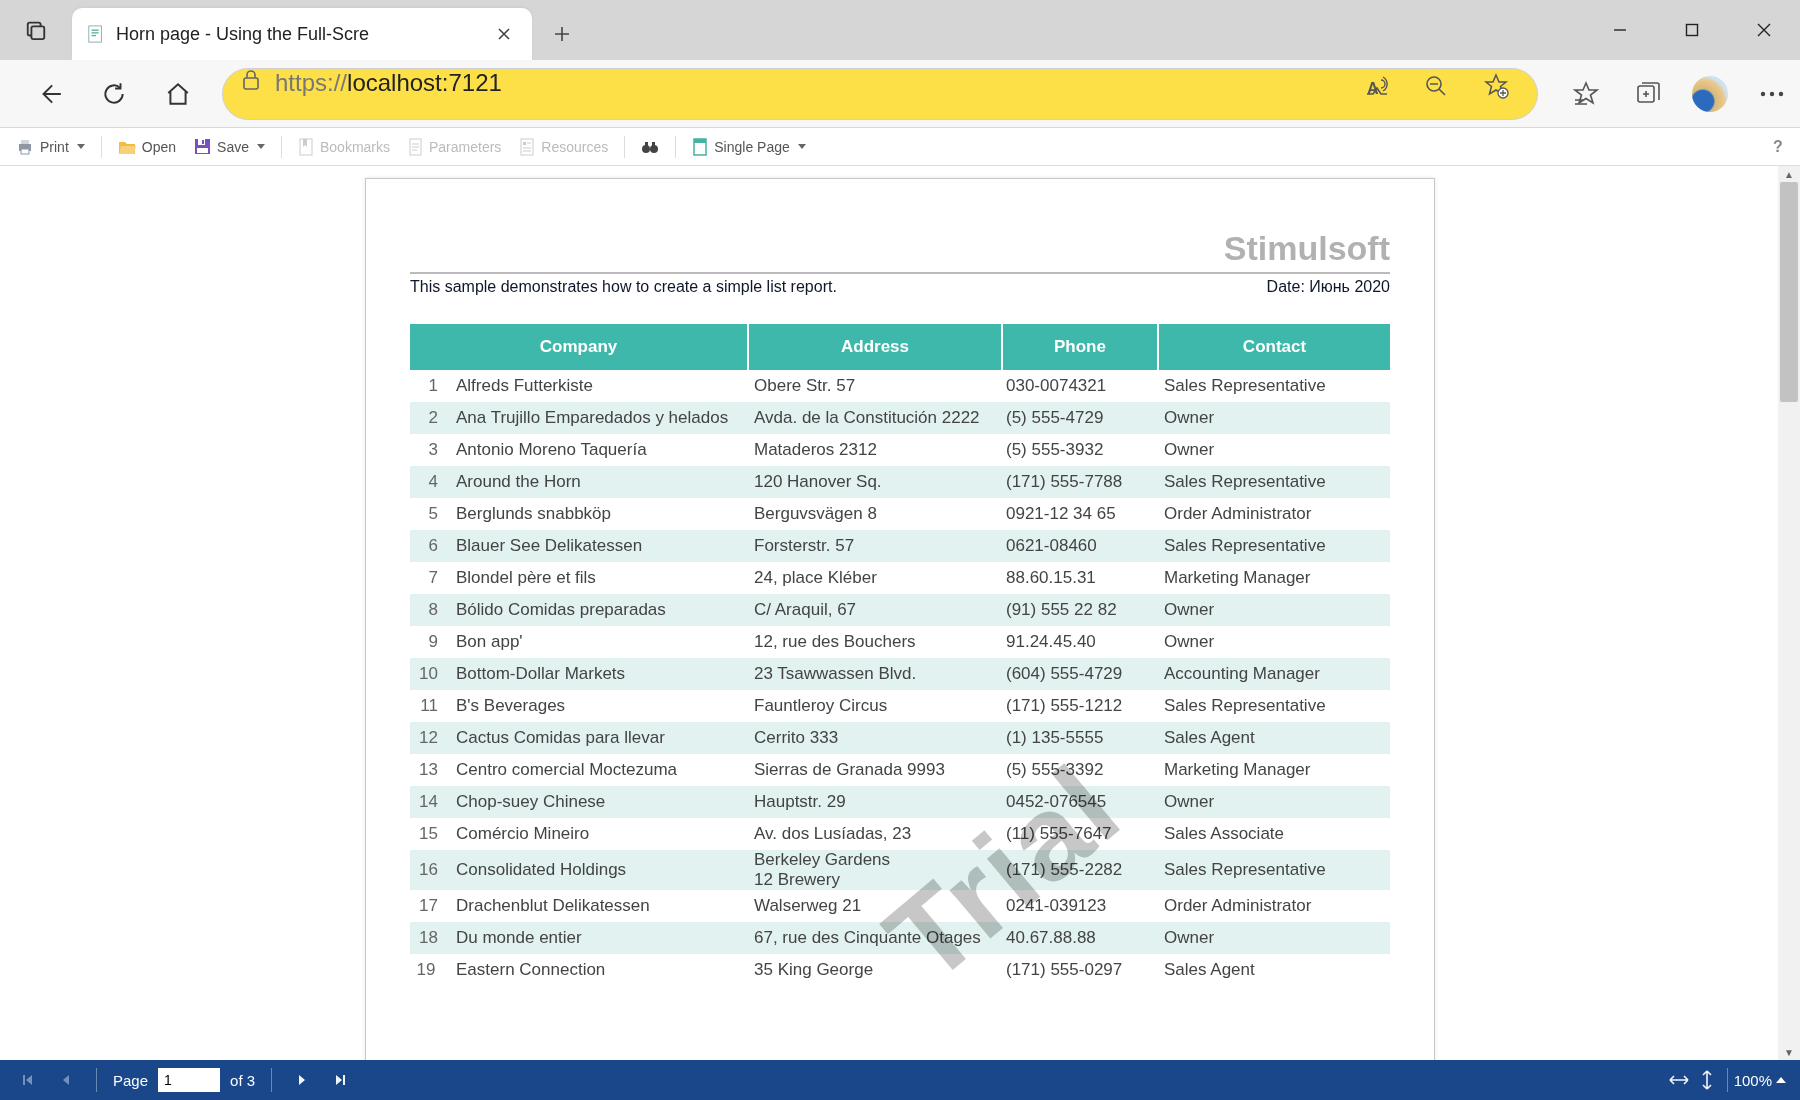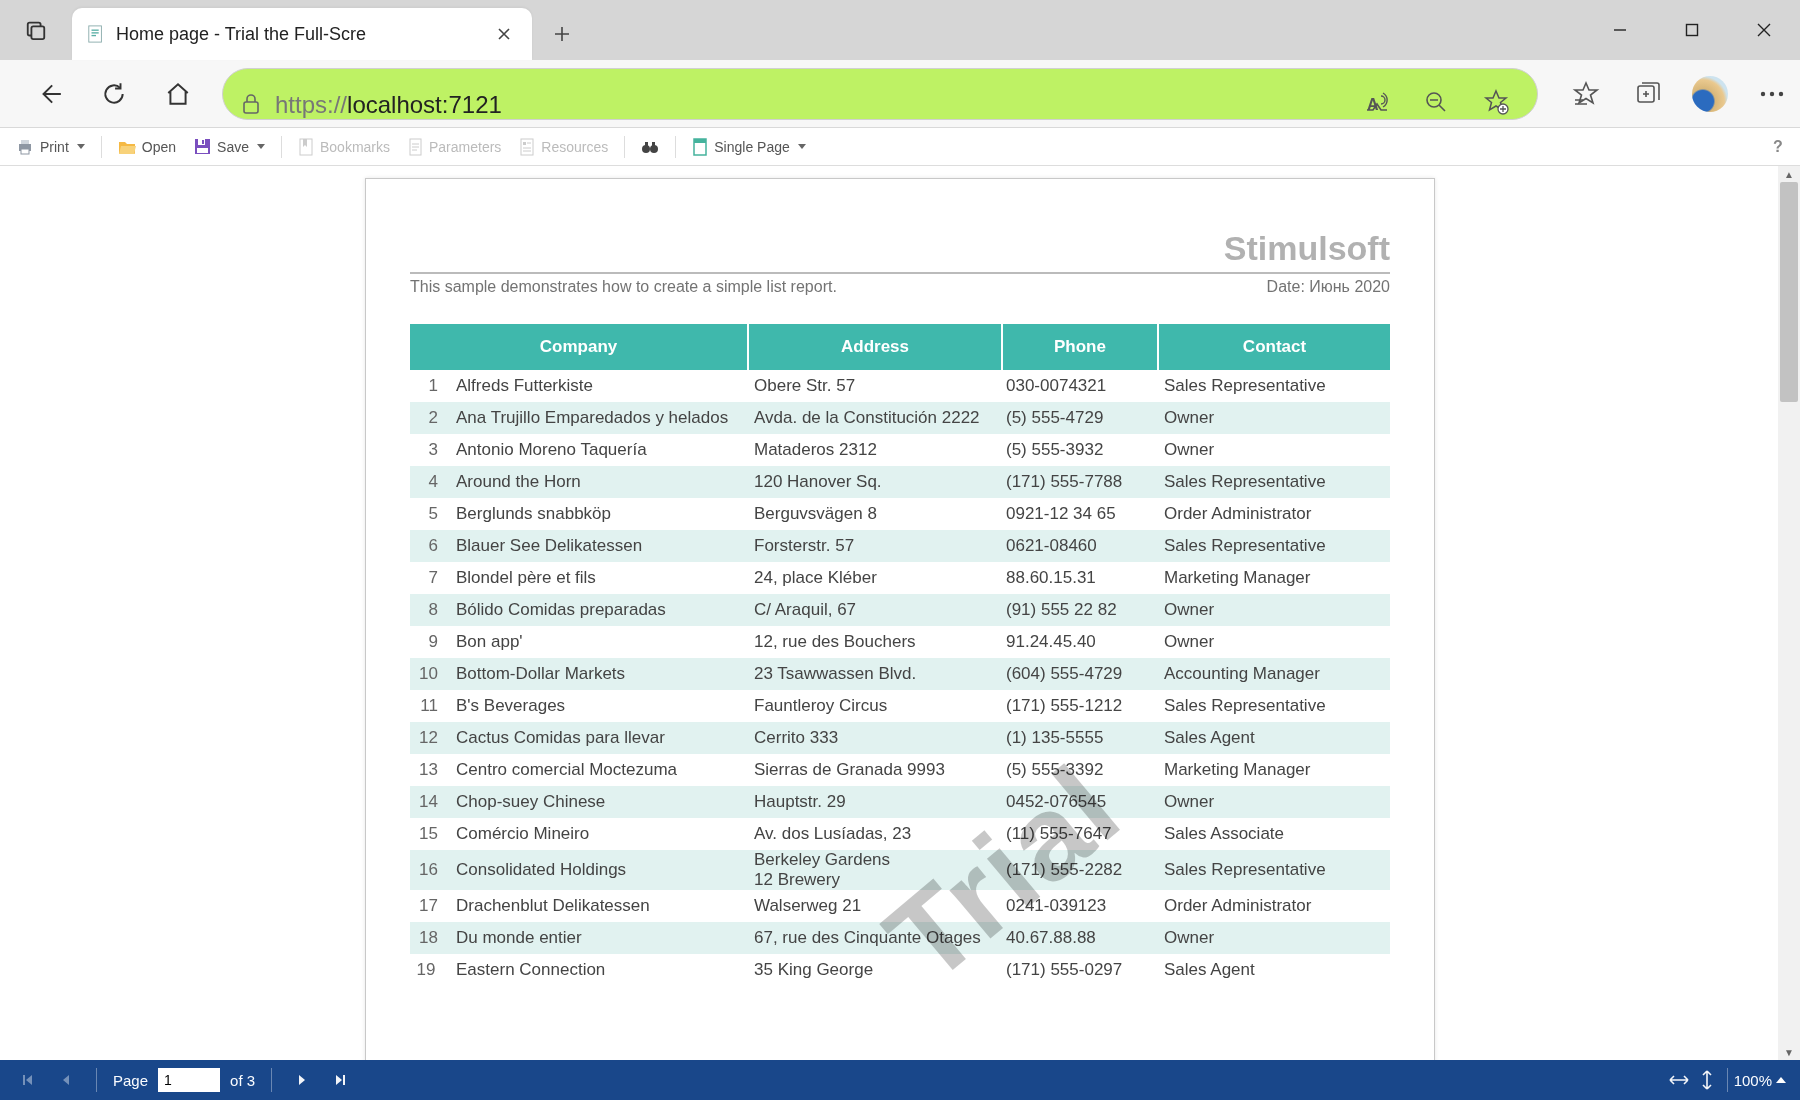--- a/index.html
+++ b/index.html
@@ -9,21 +9,21 @@
   .tabs-button { width: 72px; height: 60px; display:flex; align-items:center; justify-content:center; color:#333; }
   .tab { height: 52px; background: #fff; border-radius: 10px 10px 0 0; display:flex; align-items:center; padding: 0 14px 0 14px; margin-top:8px; min-width: 460px; gap:10px; box-shadow: 0 -1px 3px rgba(0,0,0,0.05);}
   .tab .favicon { width:20px; height:20px; display:flex; align-items:center; justify-content:center; }
   .tab .title { font-size: 18px; color:#222; flex:1; white-space:nowrap; overflow:hidden; text-overflow:ellipsis; }
   .tab .close { width:28px; height:28px; display:flex; align-items:center; justify-content:center; color:#444; border-radius:4px; }
   .newtab { width:60px; display:flex; align-items:center; justify-content:center; color:#444; height:52px; margin-top:8px;}
   .win-controls { margin-left:auto; display:flex; }
   .win-btn { width: 72px; height:60px; display:flex; align-items:center; justify-content:center; color:#222; }
   .chrome-toolbar { height: 68px; background: #f7f7f7; display:flex; align-items:center; padding: 0 10px 0 22px; gap:8px; border-bottom:1px solid #d9d9d9;}
   .nav-btn { width:56px; height:56px; display:flex; align-items:center; justify-content:center; color:#333; border-radius:6px; }
-  .omnibox { flex:1; height:52px; background:#bef264; border:1px solid #d0d0d0; border-radius:26px; display:flex; align-items:flex-end; padding:0 18px; gap:14px; margin-left:8px;}
+  .omnibox { flex:1; height:52px; background:#fde047; border:1px solid #d0d0d0; border-radius:26px; display:flex; align-items:flex-start; padding:0 18px; gap:14px; margin-left:8px;}
   .omnibox .lock { color:#555; }
   .omnibox .url { font-size:24px; color:#777; flex:1; }
   .omnibox .url .host { color:#222; }
   .omnibox-actions { display:flex; align-items:center; gap:26px; margin-right:6px; }
   .omnibox-actions > div { width:34px; height:34px; display:flex; align-items:center; justify-content:center; color:#444; }
   .ext-actions { display:flex; align-items:center; gap:26px; margin-left:22px; }
   .ext-actions > div { width:36px; height:36px; display:flex; align-items:center; justify-content:center; color:#444; }
   .avatar { width:36px; height:36px; border-radius:50%; background: radial-gradient(circle at 30% 70%, #2b6bbf 0%, #2b6bbf 30%, #d8b77a 35%, #eac98f 60%, #cde3ef 70%); }
   
   .app { height: calc(1100px - 60px - 68px); display:flex; flex-direction:column; background:#fff;}
@@ -36,21 +36,21 @@
   .viewer-help { margin-left:auto; width:28px; text-align:center; color:#888; font-size:16px; font-weight:bold;}
   
   .viewer-body { flex:1; background:#fff; overflow:hidden; display:flex; justify-content:center; position:relative;}
   .scroll-track { position:absolute; right:0; top:0; bottom:0; width:22px; background:#f1f1f1; }
   .scroll-thumb { position:absolute; right:2px; top:16px; width:18px; height:220px; background:#c2c2c2; border-radius:2px;}
   .scroll-arrow { position:absolute; right:0; width:22px; height:16px; display:flex; align-items:center; justify-content:center; color:#666; font-size:10px;}
   .page { width: 1070px; background:#fff; margin-top:12px; border:1px solid #c8c8c8; box-shadow:0 0 4px rgba(0,0,0,0.1); padding: 50px 44px 0 44px; position:relative; height: 100%; overflow:hidden;}
   .rpt-header { border-bottom:2px solid #bbb; padding-bottom:4px; display:flex; align-items:baseline; }
   .rpt-title { font-size:40px; font-weight:700; color:#9c9c9c; }
   .rpt-brand { margin-left:auto; font-size:34px; font-weight:700; color:#b1b1b1; }
-  .rpt-subrow { display:flex; font-size:16px; color:#737373; margin-top:4px;}
+  .rpt-subrow { display:flex; font-size:16px; color:#0f172a; margin-top:4px;}
   .rpt-subdesc { flex:1;}
   .rpt-date { }
   .rpt-table { margin-top:28px; width:100%; border-collapse:collapse; font-size:17px; color:#444;}
   .rpt-table thead th { background:#3fb8ac; color:#fff; font-weight:700; height:46px; border-right:2px solid #fff; }
   .rpt-table thead th:last-child { border-right:none;}
   .rpt-table td { height:32px; padding: 0 4px; vertical-align:middle;}
   .rpt-table tbody tr:nth-child(even) td { background:#e1f2f0; }
   .col-idx { width:38px; text-align:right; padding-right:10px !important; color:#666;}
   .col-company { width:300px; padding-left:8px !important;}
   .col-addr { width:254px; padding-left:6px !important;}
@@ -79,21 +79,21 @@
   </div>
   <div class="tab">
     <span class="favicon">
       <svg width="18" height="18" viewBox="0 0 20 20">
           <rect x="2" y="1" width="14" height="18" fill="#fff" stroke="#8aa" stroke-width="1"></rect>
           <rect x="5" y="5" width="8" height="1.5" fill="#5bb0a6"></rect>
           <rect x="5" y="8" width="8" height="1.5" fill="#5bb0a6"></rect>
           <rect x="5" y="11" width="5" height="1.5" fill="#5bb0a6"></rect>
         </svg>
     </span>
-    <span class="title">Home page - Trial the Full-Scre</span>
+    <span class="title">Horn page - Using the Full-Scre</span>
     <span class="close">
       <svg width="14" height="14" viewBox="0 0 14 14">
           <path d="M2 2 L12 12 M12 2 L2 12" stroke="#444" stroke-width="1.6"></path>
         </svg>
     </span>
   </div>
   <div class="newtab">
     <svg width="18" height="18" viewBox="0 0 18 18">
         <path d="M9 2 V16 M2 9 H16" stroke="#444" stroke-width="1.6"></path>
       </svg>

